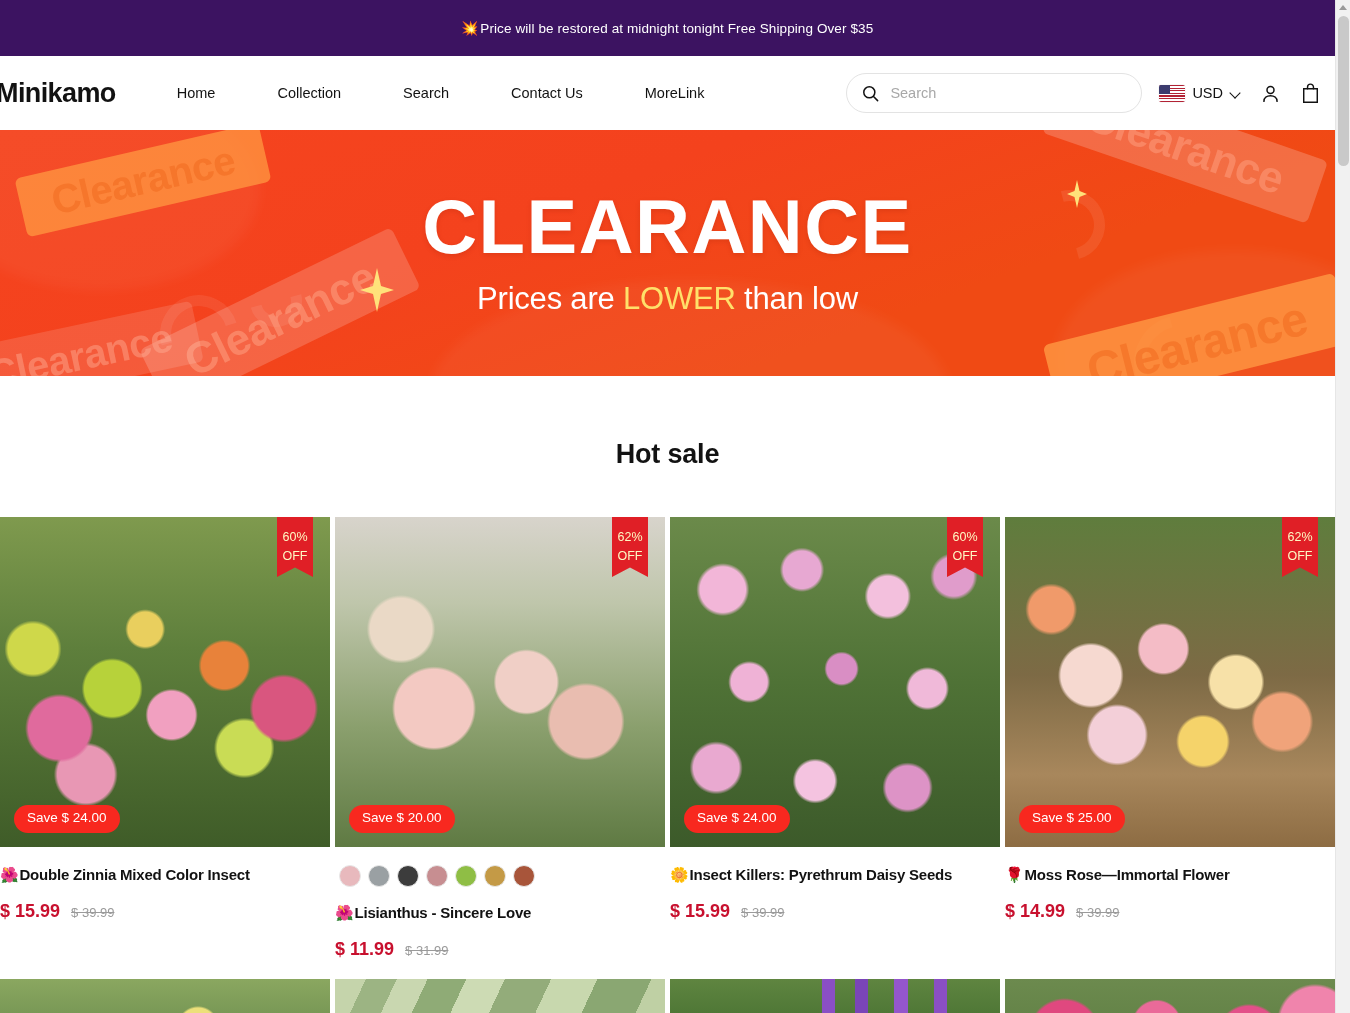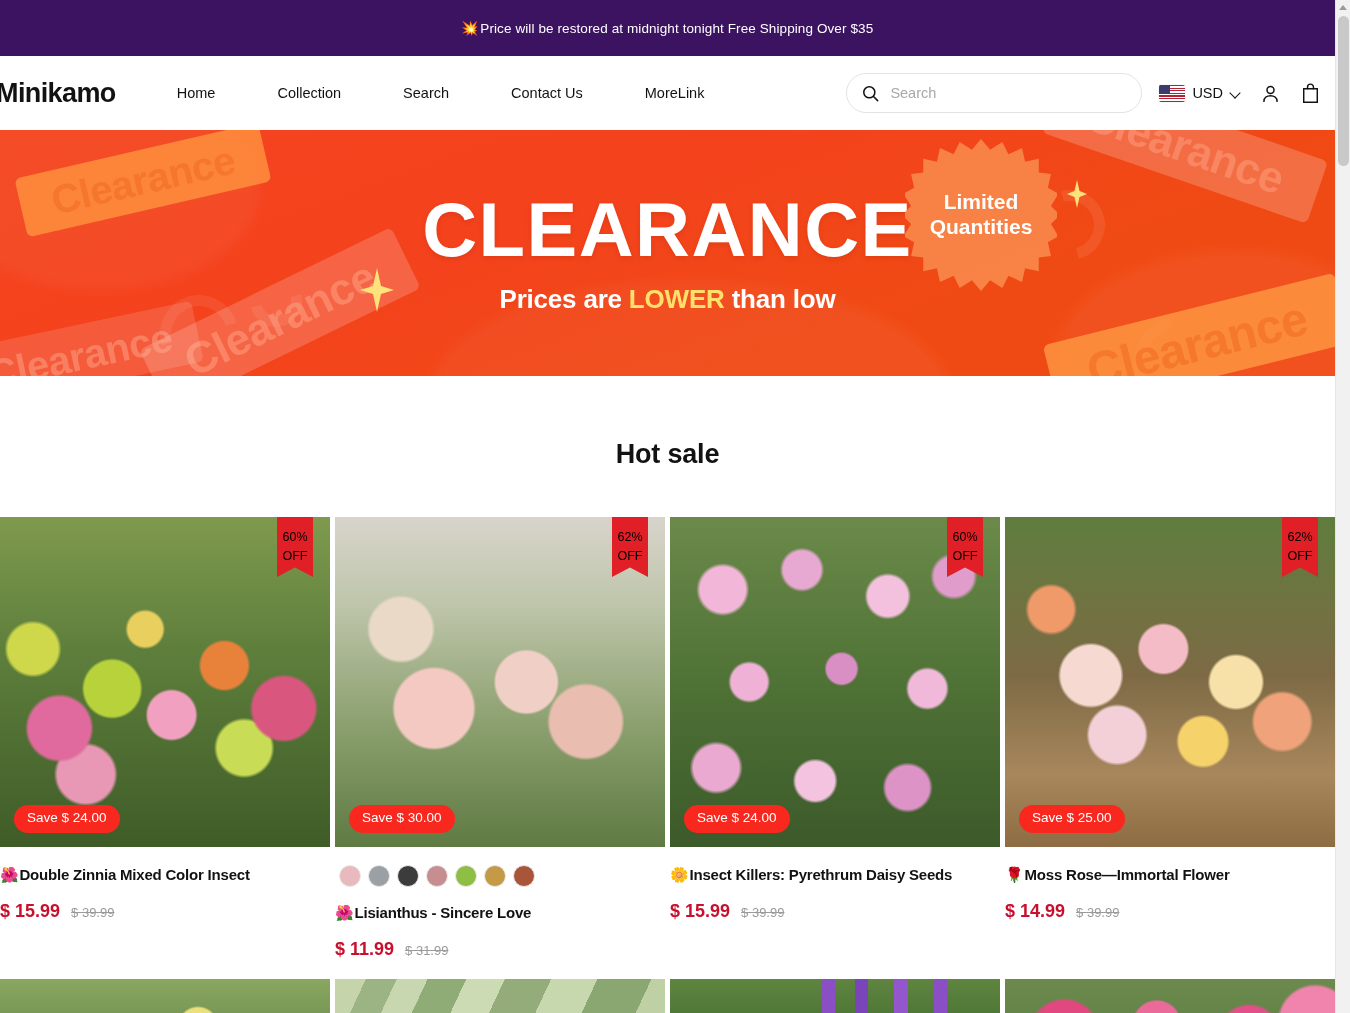--- a/index.html
+++ b/index.html
@@ -89,21 +89,21 @@
   .hero-center {
     position:absolute; left:0; right:0; top:0; bottom:0;
     display:flex; flex-direction:column; align-items:center; justify-content:center;
     z-index:5;
   }
   .hero-title {
     font-size:76px; font-weight:800; color:#fff; letter-spacing:1.5px;
     line-height:1; text-shadow:0 2px 5px rgba(140,25,0,.18);
   }
   .hero-sub {
-    margin-top:16px; font-size:26px; font-weight:700; color:#fff; letter-spacing:-.2px;
+    margin-top:16px; font-size:31px; font-weight:400; color:#fff; letter-spacing:-.2px;
   }
   .hero-sub .hl { color:#ffe06a; }
   .seal {
     position:absolute; right:278px; top:9px; width:152px; height:152px; z-index:6;
     display:flex; align-items:center; justify-content:center; text-align:center;
   }
   .seal .starburst {
     position:absolute; inset:0; background:#f9884a; opacity:.92;
     clip-path:polygon(50% 0%,56% 7%,64% 2%,68% 10%,77% 6%,79% 15%,88% 13%,88% 22%,96% 23%,94% 32%,101% 36%,96% 44%,102% 50%,96% 56%,101% 64%,94% 68%,96% 77%,88% 78%,88% 87%,79% 85%,77% 94%,68% 90%,64% 98%,56% 93%,50% 100%,44% 93%,36% 98%,32% 90%,23% 94%,21% 85%,12% 87%,12% 78%,4% 77%,6% 68%,-1% 64%,4% 56%,-2% 50%,4% 44%,-1% 36%,6% 32%,4% 23%,12% 22%,12% 13%,21% 15%,23% 6%,32% 10%,36% 2%,44% 7%);
   }
@@ -123,21 +123,21 @@
     padding:0 0 0 0;
   }
   .card { position:relative; }
   .media {
     position:relative; width:100%; height:330px; overflow:hidden; background:#cfd8c8;
   }
   .media .photo { position:absolute; inset:0; }
 
   .ribbon {
     position:absolute; top:0; right:17px; width:36px; height:60px;
-    background:#e01f26; color:#000000; z-index:4;
+    background:#e01f26; color:#fef9c3; z-index:4;
     display:flex; flex-direction:column; align-items:center; justify-content:center;
     font-size:12.5px; line-height:1.55; font-weight:400;
     clip-path:polygon(0 0, 100% 0, 100% 100%, 50% 84%, 0 100%);
   }
   .save-pill {
     position:absolute; left:14px; bottom:14px; z-index:4;
     background:#f8281f; color:#fff; border-radius:14px;
     padding:5px 13px 8px; font-size:13.5px; white-space:nowrap;
   }
 
@@ -263,27 +263,20 @@
       <svg width="34" height="44" viewBox="0 0 34 44">
             <path d="M17 0 L21 18 L34 22 L21 26 L17 44 L13 26 L0 22 L13 18 Z" fill="#ffe27a"></path>
           </svg>
     </div>
     <div class="spark" style="right:248px;top:50px;">
       <svg width="20" height="28" viewBox="0 0 20 28">
             <path d="M10 0 L12.5 11 L20 14 L12.5 17 L10 28 L7.5 17 L0 14 L7.5 11 Z" fill="#ffe27a"></path>
           </svg>
     </div>
 
-    <div class="seal">
-      <div class="starburst"></div>
-      <div class="seal-text">
-        <div>Limited</div>
-        <div>Quantities</div>
-      </div>
-    </div>
 
     <div class="hero-center">
       <div class="hero-title">CLEARANCE</div>
       <div class="hero-sub"><span>Prices are </span><span class="hl">LOWER</span><span> than low</span></div>
     </div>
   </div>
 
   <div class="section-title">Hot sale</div>
 
   <div class="grid">
@@ -324,21 +317,21 @@
         <div class="photo" style="background:
              radial-gradient(circle at 30% 58%, #f3c9c2 0 13%, transparent 14%),
              radial-gradient(circle at 58% 50%, #f0cfc6 0 12%, transparent 13%),
              radial-gradient(circle at 76% 62%, #e9bdb0 0 11%, transparent 12%),
              radial-gradient(circle at 20% 34%, #ead9c6 0 9%, transparent 10%),
              linear-gradient(180deg,#d8d4cc 0%, #bfc6ab 26%, #8a9f6d 64%, #5f7a43 100%);"></div>
         <div class="ribbon">
           <span>62%</span>
           <span>OFF</span>
         </div>
-        <div class="save-pill">Save $ 30.00</div>
+        <div class="save-pill">Save $ 20.00</div>
       </div>
       <div class="info">
         <div class="swatches">
           <span class="sw" style="background:#e8b9bd"></span>
           <span class="sw" style="background:#9aa0a3"></span>
           <span class="sw" style="background:#3c3c3c"></span>
           <span class="sw" style="background:#c78e91"></span>
           <span class="sw" style="background:#8fbe45"></span>
           <span class="sw" style="background:#c49a46"></span>
           <span class="sw" style="background:#a8553a"></span>

